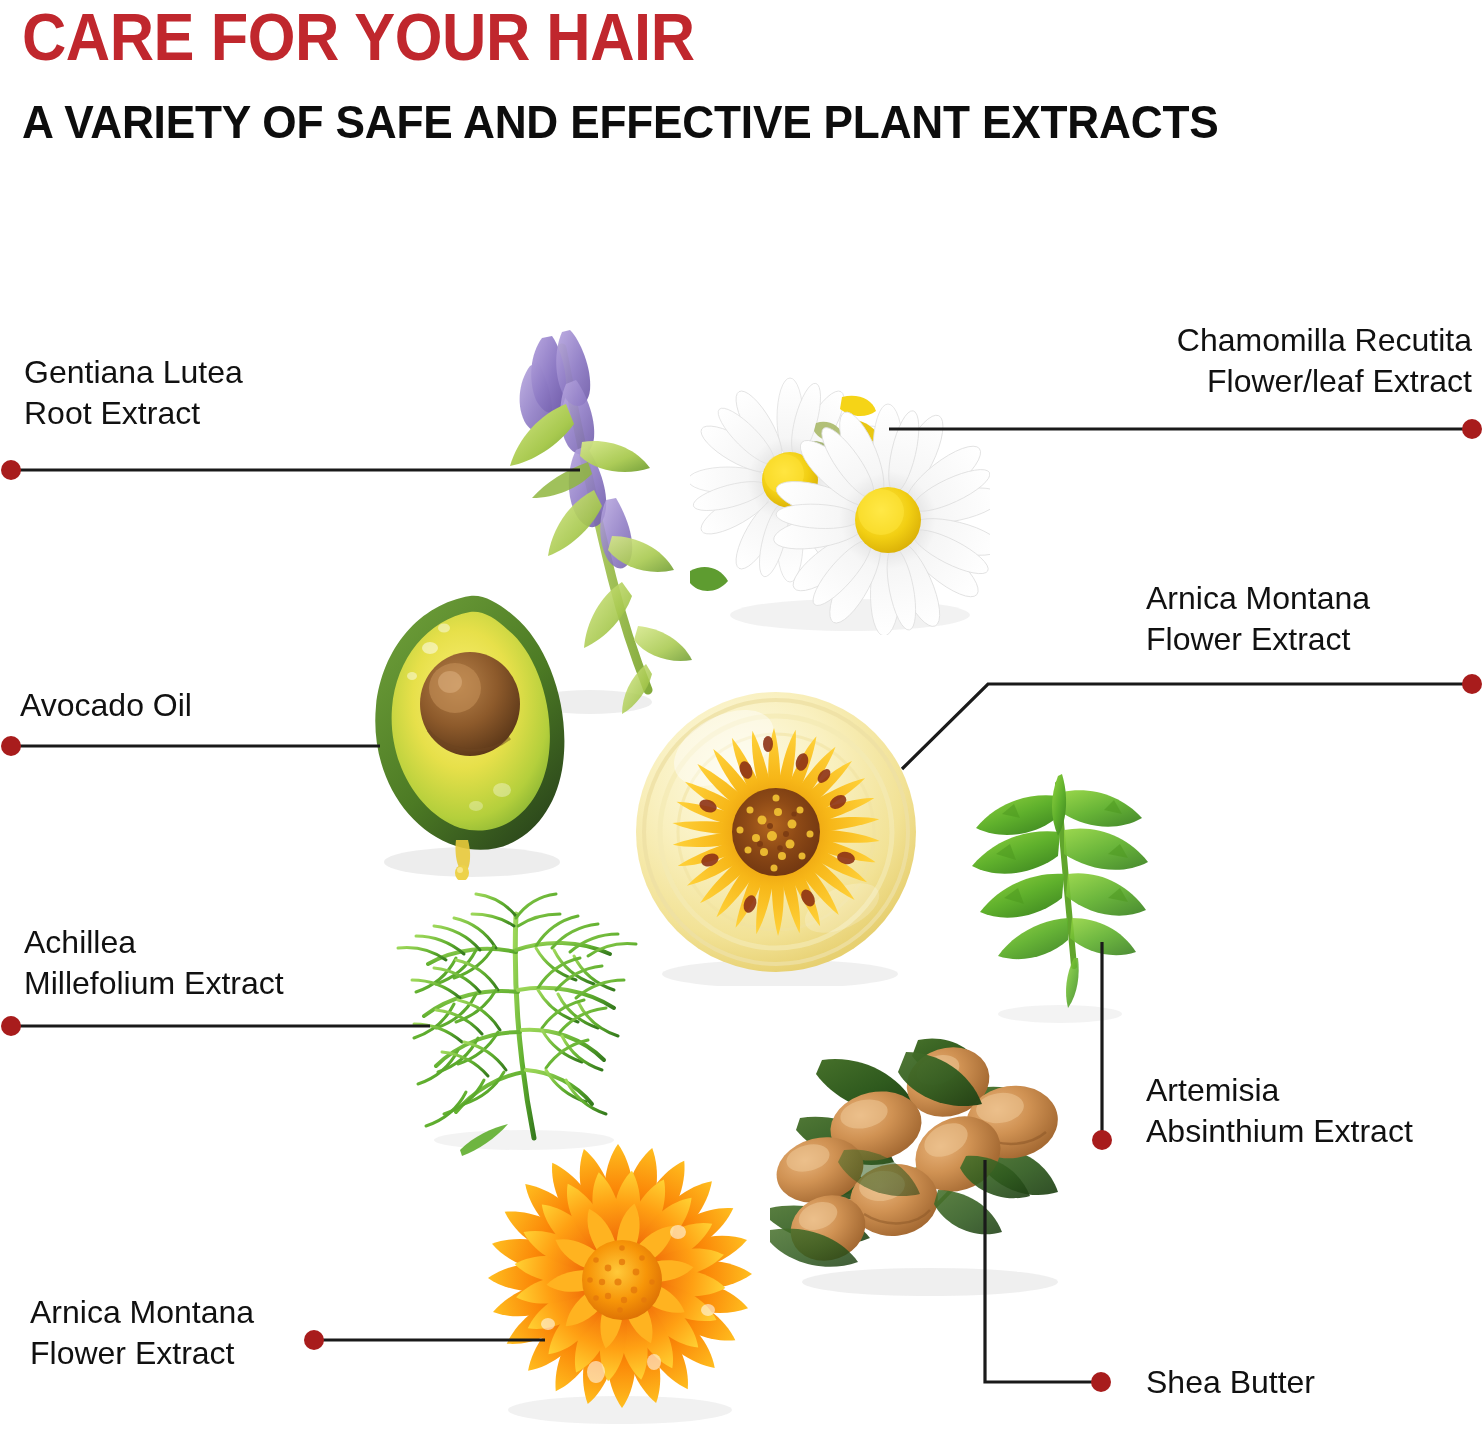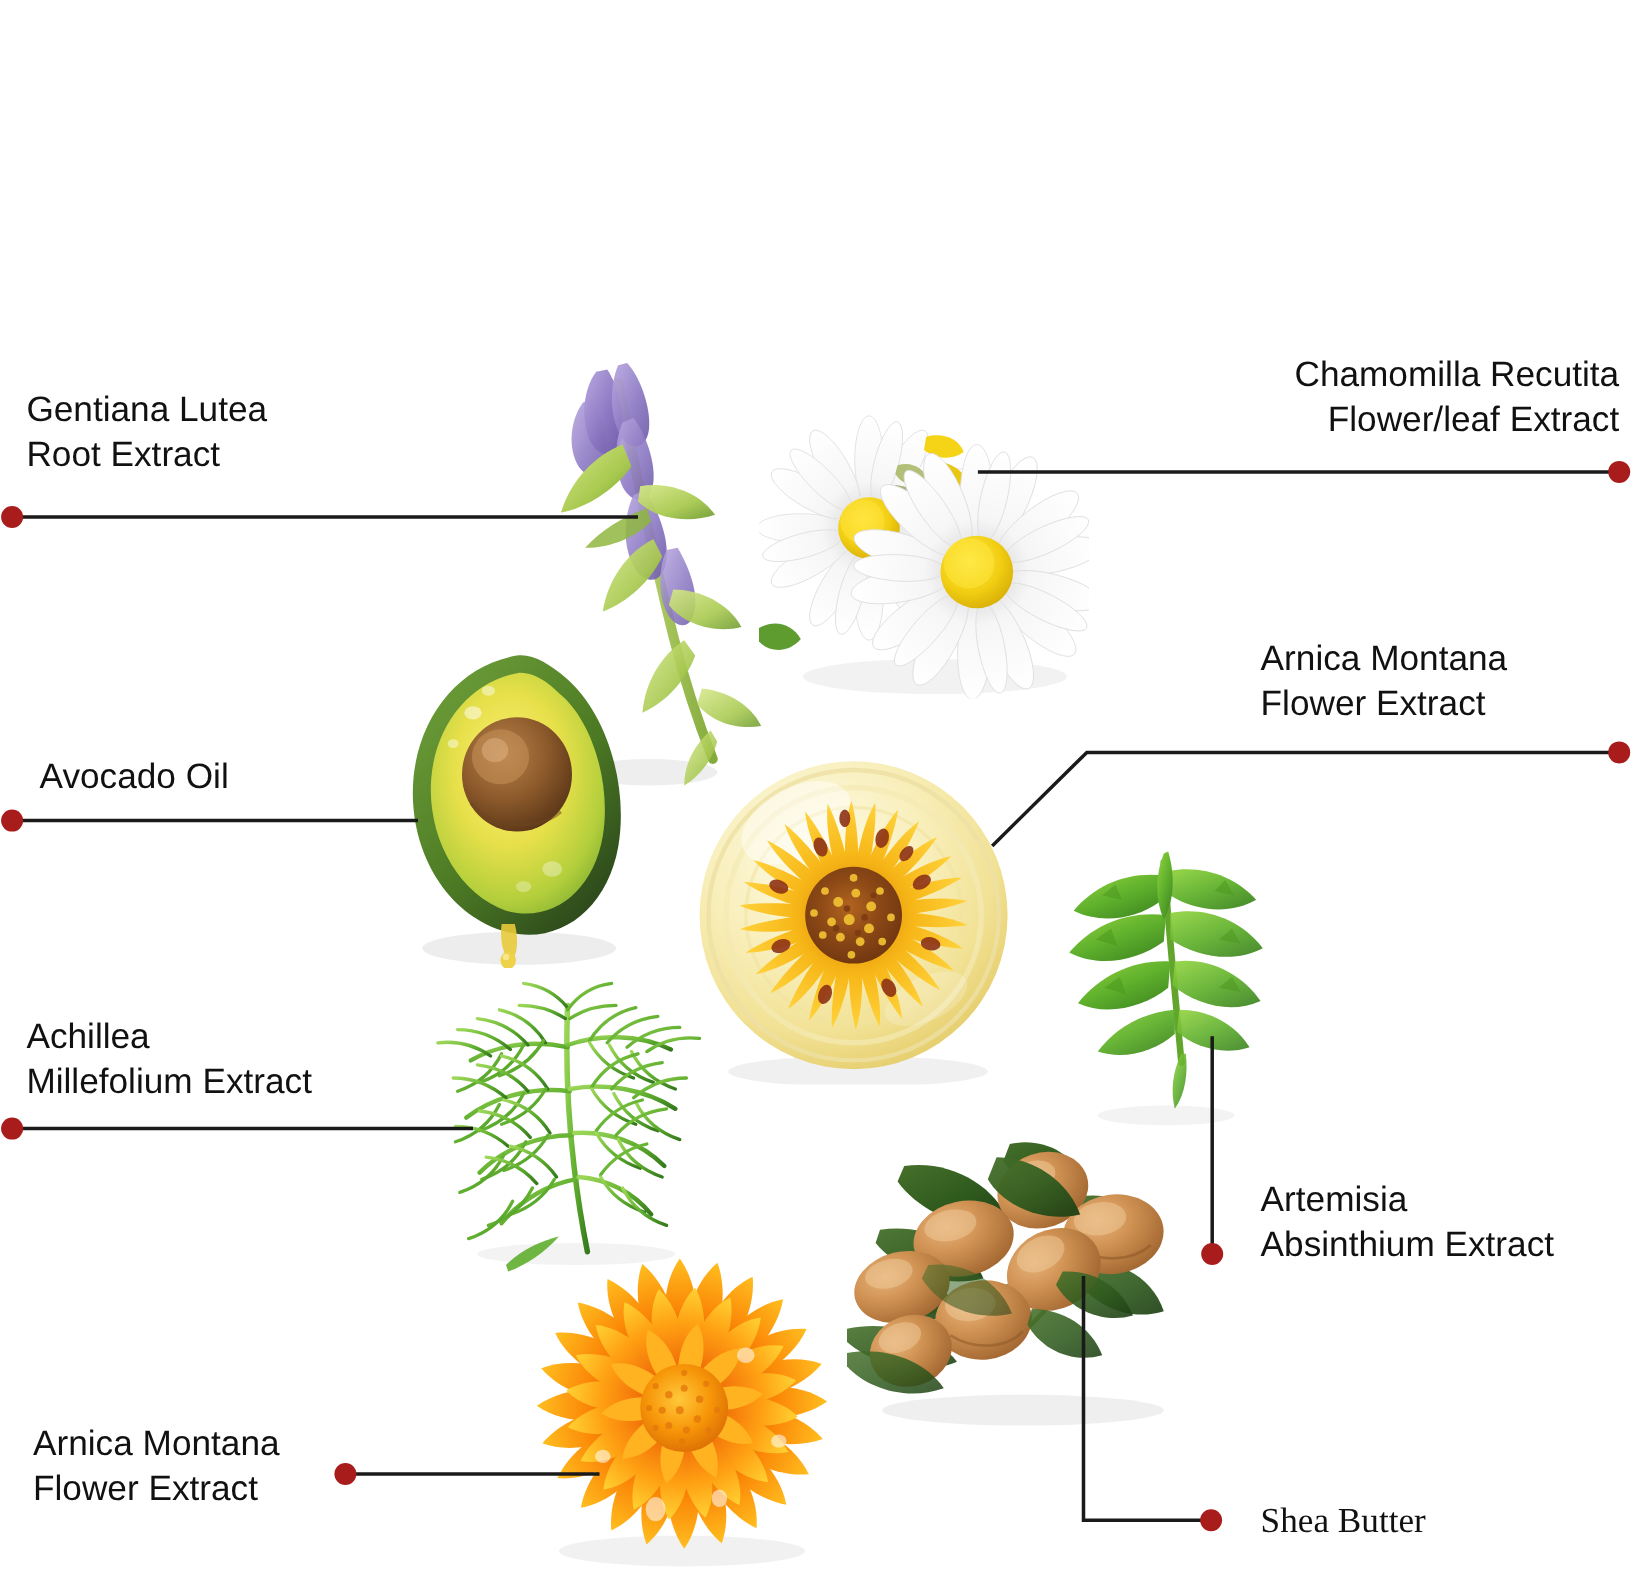--- a/index.html
+++ b/index.html
@@ -76,20 +76,24 @@
   .art {
     position: absolute;
   }
   .art svg { display: block; }
 </style>
 </head>
 <body>
 
 <div id="canvas">
 
+  <div id="header">
+    <div id="title-main">CARE FOR YOUR HAIR</div>
+    <div id="title-sub">A VARIETY OF SAFE AND EFFECTIVE PLANT EXTRACTS</div>
+  </div>
 
   <div class="art" style="left:470px; top:330px;">
     <svg width="260" height="390" viewBox="0 0 260 390">
       <defs>
         <linearGradient id="gPetal" x1="0" y1="0" x2="1" y2="1">
           <stop offset="0%" stop-color="#b9a8e0"></stop>
           <stop offset="55%" stop-color="#8d7ac4"></stop>
           <stop offset="100%" stop-color="#6f5ba8"></stop>
         </linearGradient>
         <linearGradient id="gLeaf" x1="0" y1="0" x2="1" y2="1">
@@ -695,26 +699,26 @@
 
   <div class="label right-align" style="right:12px; top:320px;">Chamomilla Recutita
 Flower/leaf Extract</div>
 
   <div class="label" style="left:24px; top:352px;">Gentiana Lutea
 Root Extract</div>
 
   <div class="label" style="left:1146px; top:578px;">Arnica Montana
 Flower Extract</div>
 
-  <div class="label" style="left:36px; top:685px;">Avocado Oil</div>
+  <div class="label" style="left:20px; top:685px;">Avocado Oil</div>
 
   <div class="label" style="left:1146px; top:1070px;">Artemisia
 Absinthium Extract</div>
 
   <div class="label" style="left:24px; top:922px;">Achillea
 Millefolium Extract</div>
 
   <div class="label" style="left:30px; top:1292px;">Arnica Montana
 Flower Extract</div>
 
-  <div class="label" style="left:1146px; top:1362px;font-family:Liberation Serif, serif;">Shea Butter</div>
+  <div class="label" style="left:1146px; top:1362px;">Shea Butter</div>
 
 </div>
 
 </body></html>

